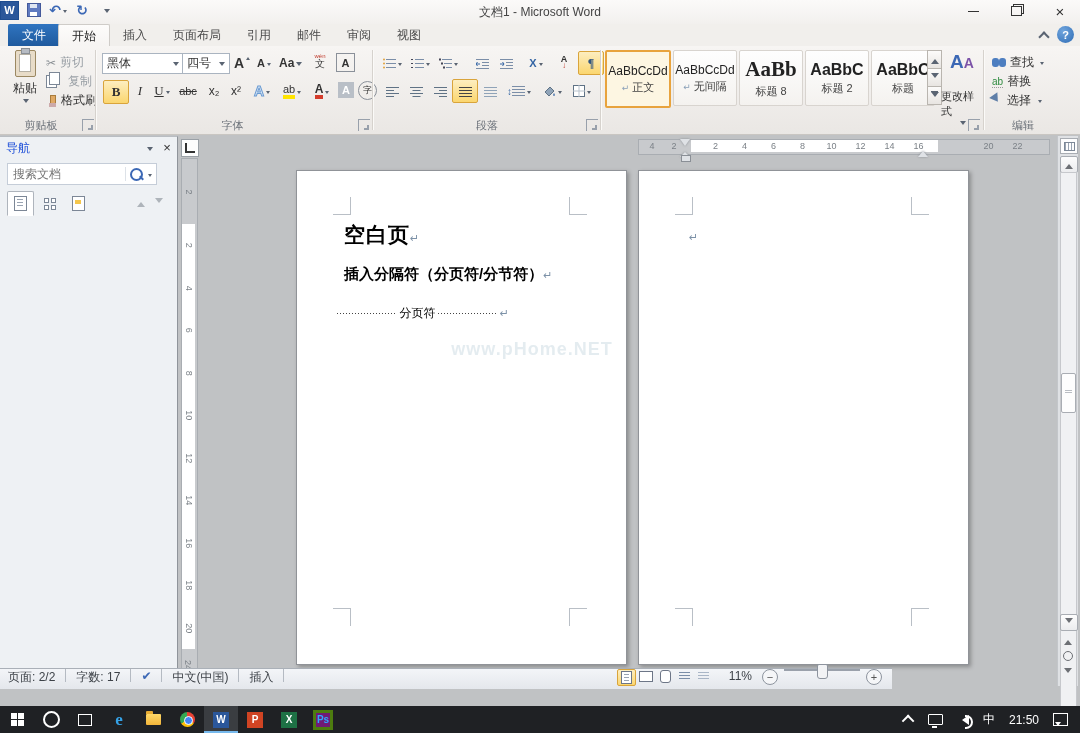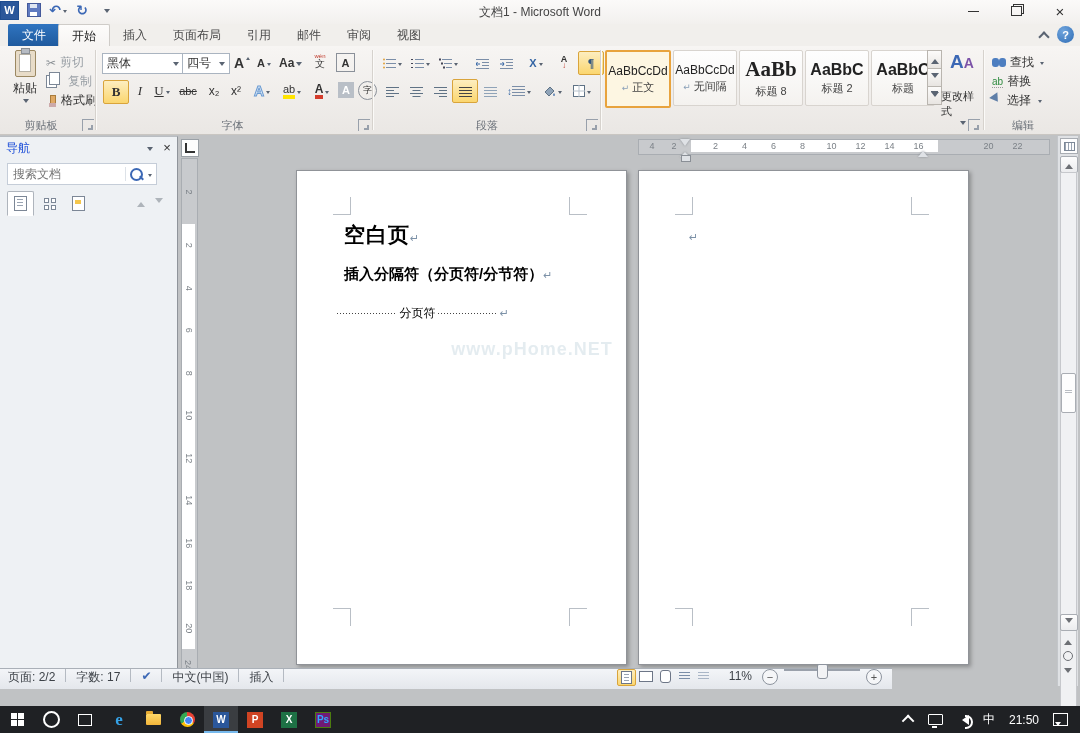--- a/index.html
+++ b/index.html
@@ -682,21 +682,21 @@
   <span class="ctr tbic active">
       <span class="appsq" style="background:#2b579a">W</span>
     </span>
   <span class="ctr tbic">
       <span class="appsq" style="background:#d04423">P</span>
     </span>
   <span class="ctr tbic">
       <span class="appsq" style="background:#1e7145">X</span>
     </span>
   <span class="ctr tbic">
-      <span class="appsq" style="background:#701a75;border:1px solid #4d7c0f;color:#31a8ff;width:14px;height:14px">Ps</span>
+      <span class="appsq" style="background:#701a75;border:3px solid #4d7c0f;color:#31a8ff;width:14px;height:14px">Ps</span>
     </span>
 
   <span class="tray">
     <span class="tray-chev"></span>
     <span class="netic"></span>
     <span class="spk"></span>
     <span>中</span>
     <span>21:50</span>
     <span class="ac"></span>
   </span>

